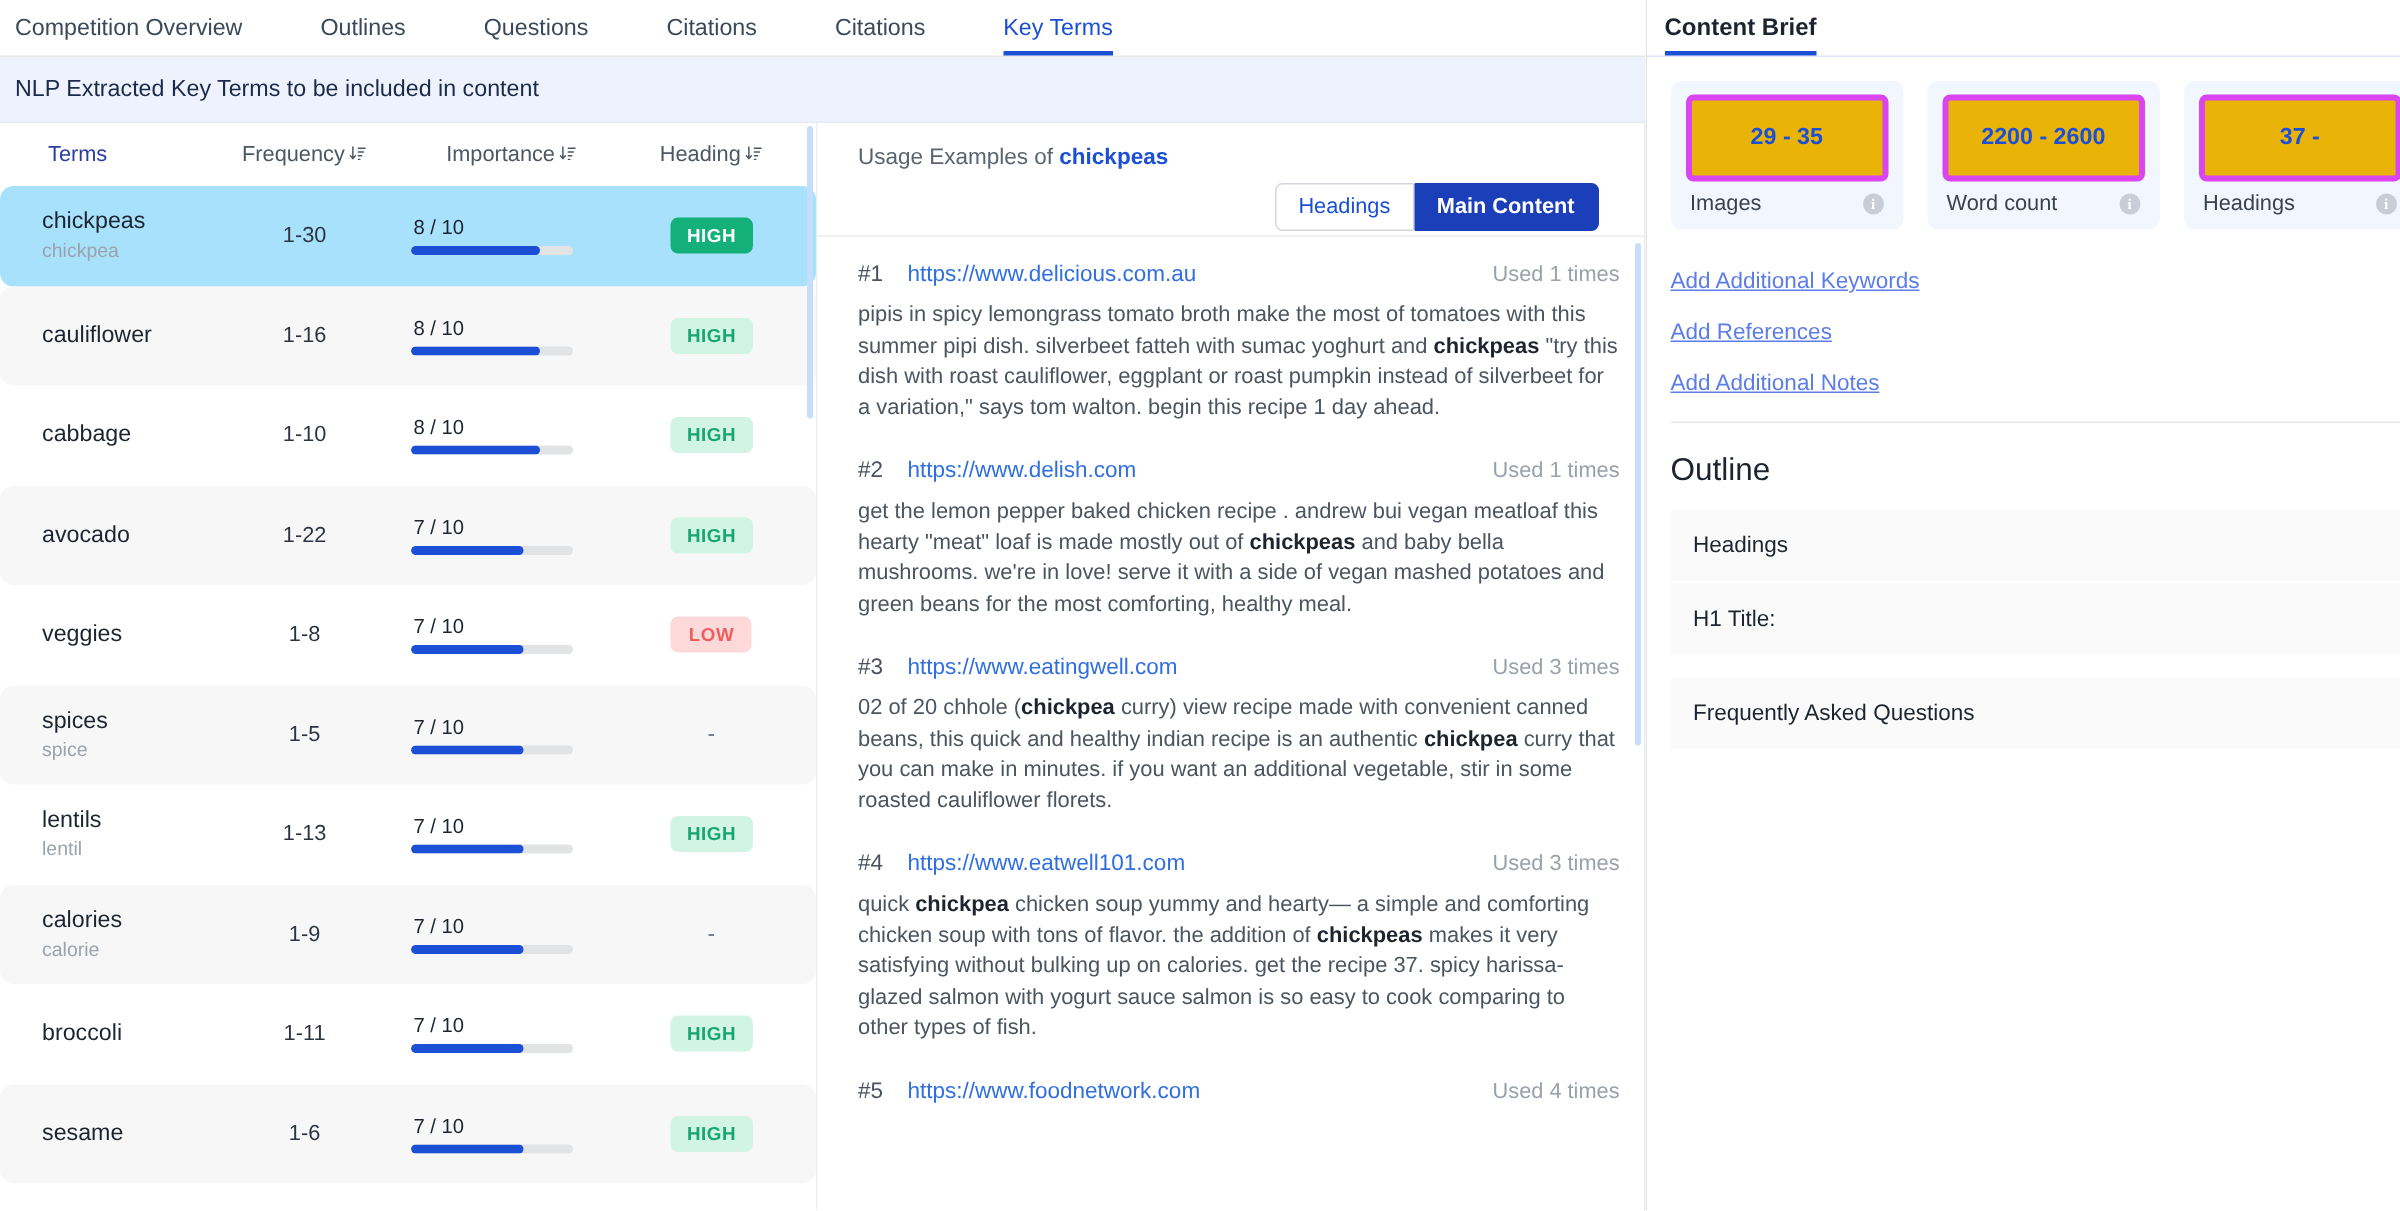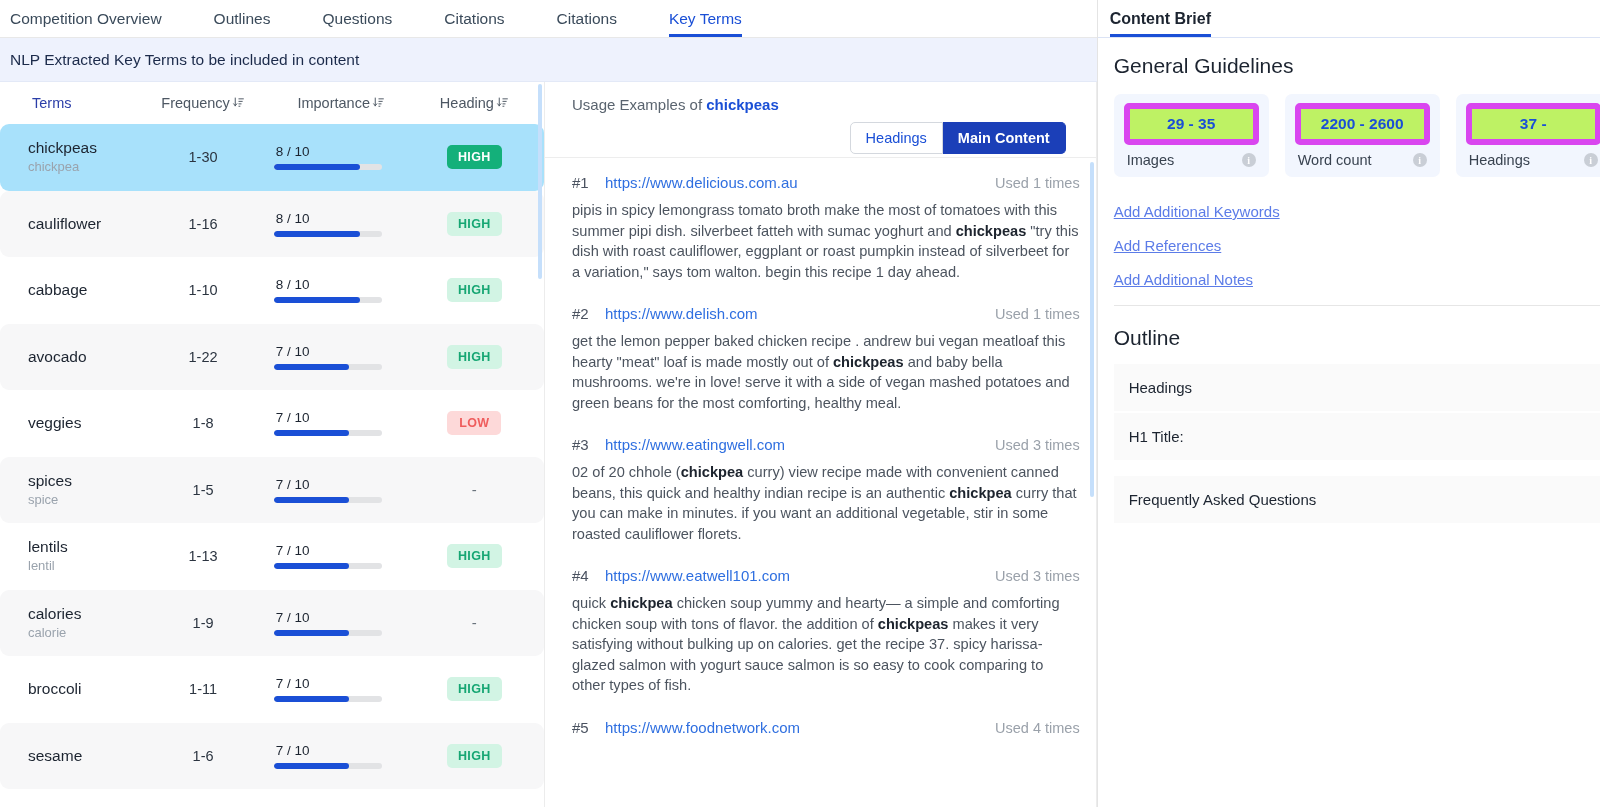--- a/index.html
+++ b/index.html
@@ -176,23 +176,23 @@
   }
   .brief-body { flex: 1 1 auto; padding: 16px 0 0 16px; overflow: hidden; }
   .brief-h2 { font-size: 21px; color: #1c2430; font-weight: 400; margin-bottom: 16px; }
   .metrics { display: flex; gap: 16px; }
   .metric {
     background: #f2f6fe; border-radius: 7px;
     padding: 9px 10px 9px 10px;
     width: 155px; flex: 0 0 155px;
   }
   .metric-val {
-    background: #bef264; border: 6px solid #d946ef; border-radius: 5px;
+    background: #eab308; border: 4px solid #d946ef; border-radius: 5px;
     font-size: 15.5px; color: #1a4fd6; font-weight: 600;
-    text-align: center; padding: 6px 0; margin-bottom: 7px;
+    text-align: center; padding: 16px 0; margin-bottom: 7px;
     white-space: nowrap;
   }
   .metric-foot {
     display: flex; align-items: center; justify-content: space-between;
     font-size: 14.5px; color: #394350; padding: 0 3px; text-align: right;
   }
   .info-ico {
     width: 14px; height: 14px; border-radius: 50%;
     background: #c9ced6; color: #fff;
     font-size: 10px; font-weight: 700;
@@ -484,21 +484,20 @@
     </div>
   </div>
 
   <div class="brief-pane">
     <div class="brief-tabbar">
       <div class="brief-tab">
         <span>Content Brief</span>
       </div>
     </div>
     <div class="brief-body">
-      <div class="brief-h2">General Guidelines</div>
       <div class="metrics" id="metrics">
           <div class="metric">
             <div class="metric-val">29 - 35</div>
             <div class="metric-foot">
               <span>Images</span>
               <span class="info-ico">i</span>
             </div>
           </div>
           <div class="metric">
             <div class="metric-val">2200 - 2600</div>

